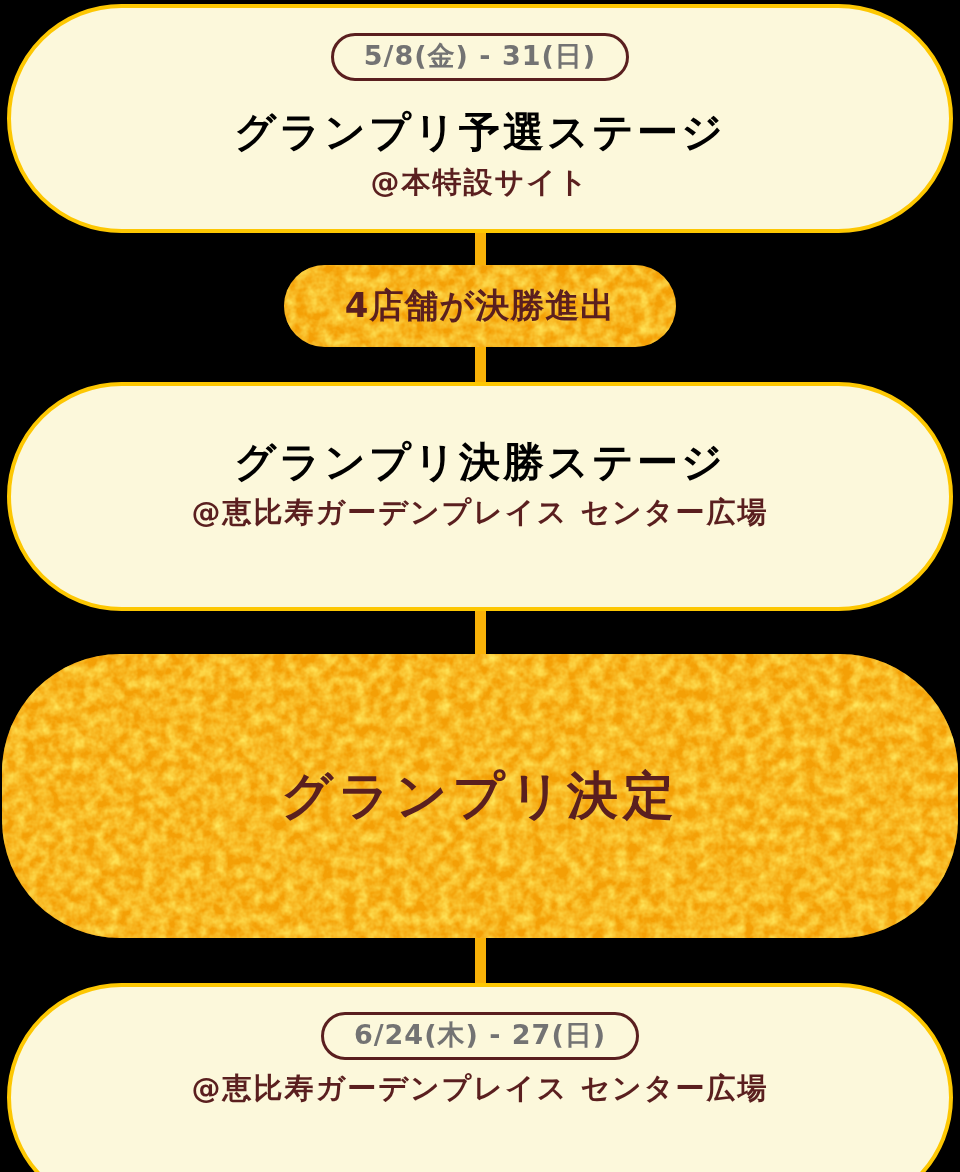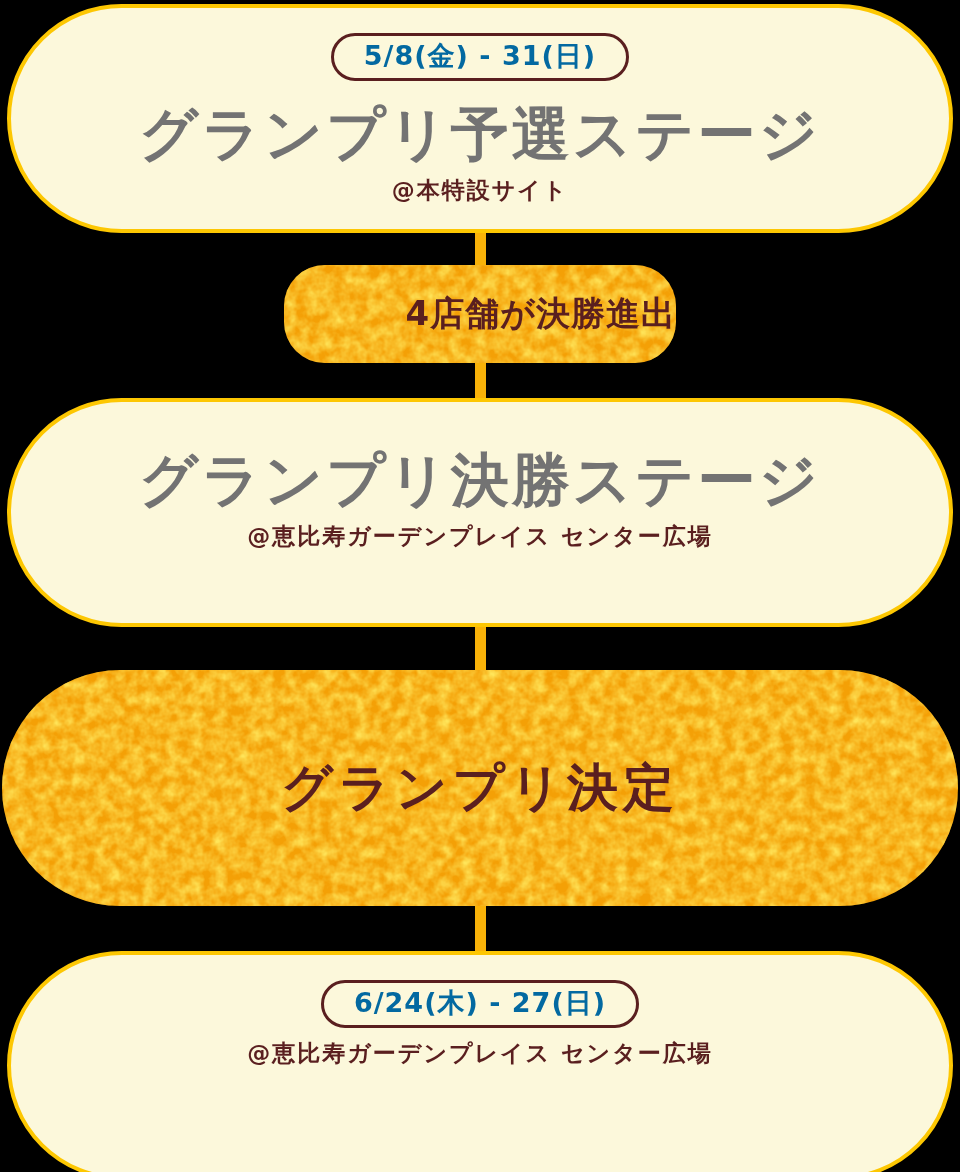--- a/index.html
+++ b/index.html
@@ -24,62 +24,62 @@
     padding-top:25px;
     flex:0 0 auto;
   }
   .stage-card.first{margin-top:4px;}
   .stage-card.last{height:229px;}
   .date-badge{
     box-sizing:border-box;
     border:3px solid #5A1F1F;
     border-radius:26px;
     padding:5px 30px 7px 30px;
-    color:#0369a1;
+    color:#737373;
     font-size:27px;font-weight:600;
     letter-spacing:1px;
     line-height:1.1;
     white-space:nowrap;
   }
   .stage-title{
-    margin-top:23px;
-    color:#737373;
-    font-size:58px;font-weight:900;
+    margin-top:30px;
+    color:#000000;
+    font-size:41px;font-weight:900;
     letter-spacing:3px;
     line-height:1.05;
     white-space:nowrap;
   }
   .stage-venue{
     margin-top:13px;
     color:#5A1F1F;
-    font-size:23px;font-weight:700;
+    font-size:29px;font-weight:700;
     letter-spacing:2px;
     line-height:1.1;
     white-space:nowrap;
   }
   
   .connector{
     width:11px;background:#F9B208;flex:0 0 auto;
   }
   .connector.c1{height:32px;}
   .connector.c2{height:35px;}
   .connector.c3{height:43px;}
   .connector.c4{height:45px;}
   
   .orange-shape{
     position:relative;overflow:hidden;
     background:#F4A006;
     display:flex;align-items:center;justify-content:center;
     flex:0 0 auto;
   }
   .note-pill{
-    width:392px;height:98px;border-radius:41px;justify-content:flex-end;
+    width:392px;height:82px;border-radius:41px;
   }
   .result-banner{
-    width:956px;height:236px;border-radius:118px;
+    width:956px;height:284px;border-radius:118px;
   }
   .tex{
     position:absolute;left:0;top:0;width:100%;height:100%;
     pointer-events:none;
   }
   .orange-label{
     position:relative;z-index:1;
     color:#5A1F1F;font-weight:900;white-space:nowrap;
   }
   .note-pill .orange-label{font-size:34px;letter-spacing:1px;}

